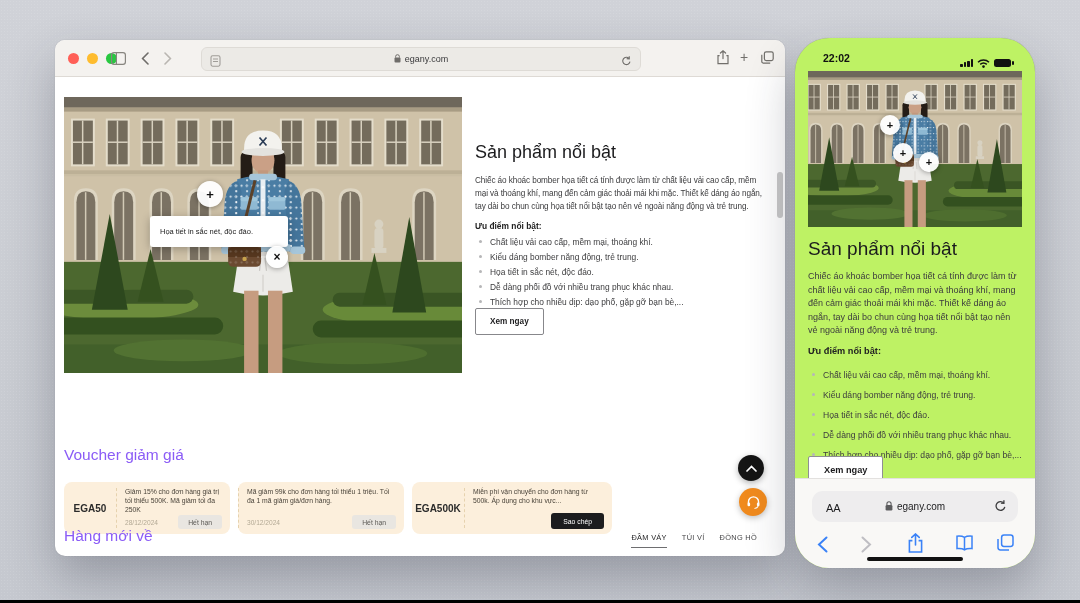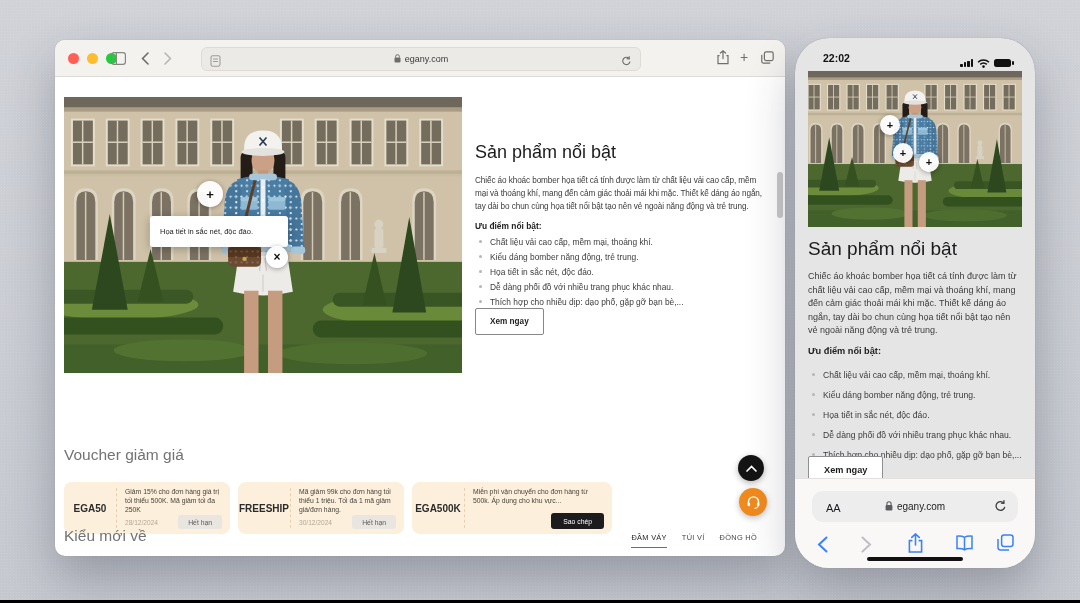--- a/index.html
+++ b/index.html
@@ -41,21 +41,21 @@
   .rcol h2{position:absolute;top:102px;left:0;margin:0;font-size:18px;font-weight:400;color:#1b1b1d;}
   .rcol .para{position:absolute;top:134px;left:0;width:288px;font-size:8.2px;line-height:13px;color:#3c3c3e;letter-spacing:-0.1px;}
   .rcol .hl-label{position:absolute;top:181px;left:0;font-size:8.4px;font-weight:700;color:#222;}
   .rcol ul{position:absolute;top:196px;left:0;margin:0;padding:0;list-style:none;}
   .rcol li{display:flex;align-items:center;margin-bottom:4px;height:11px;white-space:nowrap;font-size:8.4px;color:#3c3c3e;}
   .dot{width:3px;height:3px;border-radius:50%;background:#b6b6b8;margin:0 8px 0 4px;flex:none;}
   .cta{position:absolute;top:268px;left:0;background:#fff;border:1px solid #87878b;border-radius:2px;
     font-size:8.2px;font-weight:700;color:#1c1c1e;padding:8px 14px;cursor:pointer;font-family:inherit;}
   .scrollbar{position:absolute;right:2px;top:132px;width:6px;height:46px;background:#c9c9c9;border-radius:3px;}
 
-  .sec-title{position:absolute;left:9px;margin:0;font-weight:500;font-size:15.5px;color:#737373;}
+  .sec-title{position:absolute;left:9px;margin:0;font-weight:500;font-size:15.5px;color:#8b5cf6;}
   .voucher-row{position:absolute;left:9px;top:404px;width:694px;height:54px;overflow:hidden;display:flex;gap:8px;}
   .voucher{flex:none;width:166px;height:52px;background:#fcefdc;border-radius:8px;display:flex;box-sizing:border-box;}
   .voucher.wide{width:200px;}
   .v-code{flex:none;width:52px;display:flex;align-items:center;justify-content:center;
     font-size:10px;font-weight:700;color:#2b2b2b;}
   .v-divider{flex:none;width:0;border-left:1px dashed #e6d2ae;margin:6px 0;}
   .v-body{flex:1;padding:6px 8px 5px 8px;position:relative;}
   .v-desc{font-size:6.8px;line-height:8.8px;color:#4a443a;}
   .v-foot{position:absolute;left:8px;right:8px;bottom:5px;display:flex;align-items:center;justify-content:space-between;}
   .v-date{font-size:6.6px;color:#b3a995;}
@@ -63,21 +63,21 @@
   .v-btn.expired{background:#e9e6e1;color:#5c5a56;}
   .v-btn.copy{background:#1c1c1e;color:#fff;padding:4.5px 12px;}
   .fab{position:absolute;border-radius:50%;display:flex;align-items:center;justify-content:center;cursor:pointer;}
   .fab.top{left:683px;top:415px;width:26px;height:26px;background:#141414;box-shadow:0 2px 6px rgba(0,0,0,.3);}
   .fab.chat{left:684px;top:448px;width:28px;height:28px;background:#f08a1d;box-shadow:0 2px 6px rgba(0,0,0,.25);}
   .tabs{position:absolute;right:28px;top:493px;display:flex;gap:15px;}
   .tab{font-size:7.4px;letter-spacing:.3px;color:#48484a;padding-bottom:5px;cursor:pointer;}
   .tab.active{color:#242426;border-bottom:1px solid #6e6e70;}
 
   
-  .phone{position:absolute;left:795px;top:38px;width:240px;height:530px;background:#e5e5e5;border-radius:34px;
+  .phone{position:absolute;left:795px;top:38px;width:240px;height:530px;background:#bef264;border-radius:34px;
     box-shadow:0 22px 48px rgba(35,40,55,.30),0 0 1px rgba(0,0,0,.3);overflow:hidden;}
   .statusbar{position:absolute;left:0;top:0;width:100%;height:32px;}
   .time{position:absolute;left:28px;top:14px;font-size:10.5px;font-weight:700;color:#111;}
   .status-ics{position:absolute;right:24px;top:16px;display:flex;align-items:center;gap:4px;}
   .sig{display:flex;align-items:flex-end;gap:1px;}
   .sig i{display:block;width:2.4px;background:#111;border-radius:.8px;}
   .battery{width:17px;height:8.5px;background:#111;border-radius:2.5px;position:relative;}
   .battery:after{content:"";position:absolute;right:-2.6px;top:2.4px;width:1.6px;height:3.6px;background:#111;border-radius:1px;}
   .m-hero{position:absolute;left:13px;top:33px;width:214px;height:156px;overflow:hidden;background:#cfc2a8;}
   .m-hero svg{display:block;width:100%;height:100%;}
@@ -389,21 +389,20 @@
       <div class="v-divider"></div>
       <div class="v-body">
         <div class="v-desc">Giảm 15% cho đơn hàng giá trị tối thiểu 500K. Mã giảm tối đa 250K</div>
         <div class="v-foot">
           <span class="v-date">28/12/2024</span>
           <button class="v-btn expired">Hết hạn</button>
         </div>
       </div>
     </div>
     <div class="voucher">
-      <div class="v-code">FREESHIP</div>
       <div class="v-divider"></div>
       <div class="v-body">
         <div class="v-desc">Mã giảm 99k cho đơn hàng tối thiểu 1 triệu. Tối đa 1 mã giảm giá/đơn hàng.</div>
         <div class="v-foot">
           <span class="v-date">30/12/2024</span>
           <button class="v-btn expired">Hết hạn</button>
         </div>
       </div>
     </div>
     <div class="voucher wide">
@@ -425,21 +424,21 @@
   </div>
   <div class="fab chat">
     <svg width="15" height="15" viewBox="0 0 16 16">
         <path d="M2.6,9 v-1.6 a5.4,5.4 0 0 1 10.8,0 V9" fill="none" stroke="#fff" stroke-width="1.5"></path>
         <rect x="1.6" y="8" width="2.8" height="4" rx="1.3" fill="#fff"></rect>
         <rect x="11.6" y="8" width="2.8" height="4" rx="1.3" fill="#fff"></rect>
         <path d="M13,12 q-1,2.2 -4,2.4" fill="none" stroke="#fff" stroke-width="1.3"></path>
       </svg>
   </div>
 
-  <h3 class="sec-title" style="top:487px">Kiểu mới về</h3>
+  <h3 class="sec-title" style="top:487px">Hàng mới về</h3>
   <div class="tabs">
     <span class="tab active">ĐẦM VÁY</span>
     <span class="tab">TÚI VÍ</span>
     <span class="tab">ĐỒNG HỒ</span>
   </div>
 </div>
 
 <div class="phone">
   <div class="statusbar">
     <span class="time">22:02</span>

